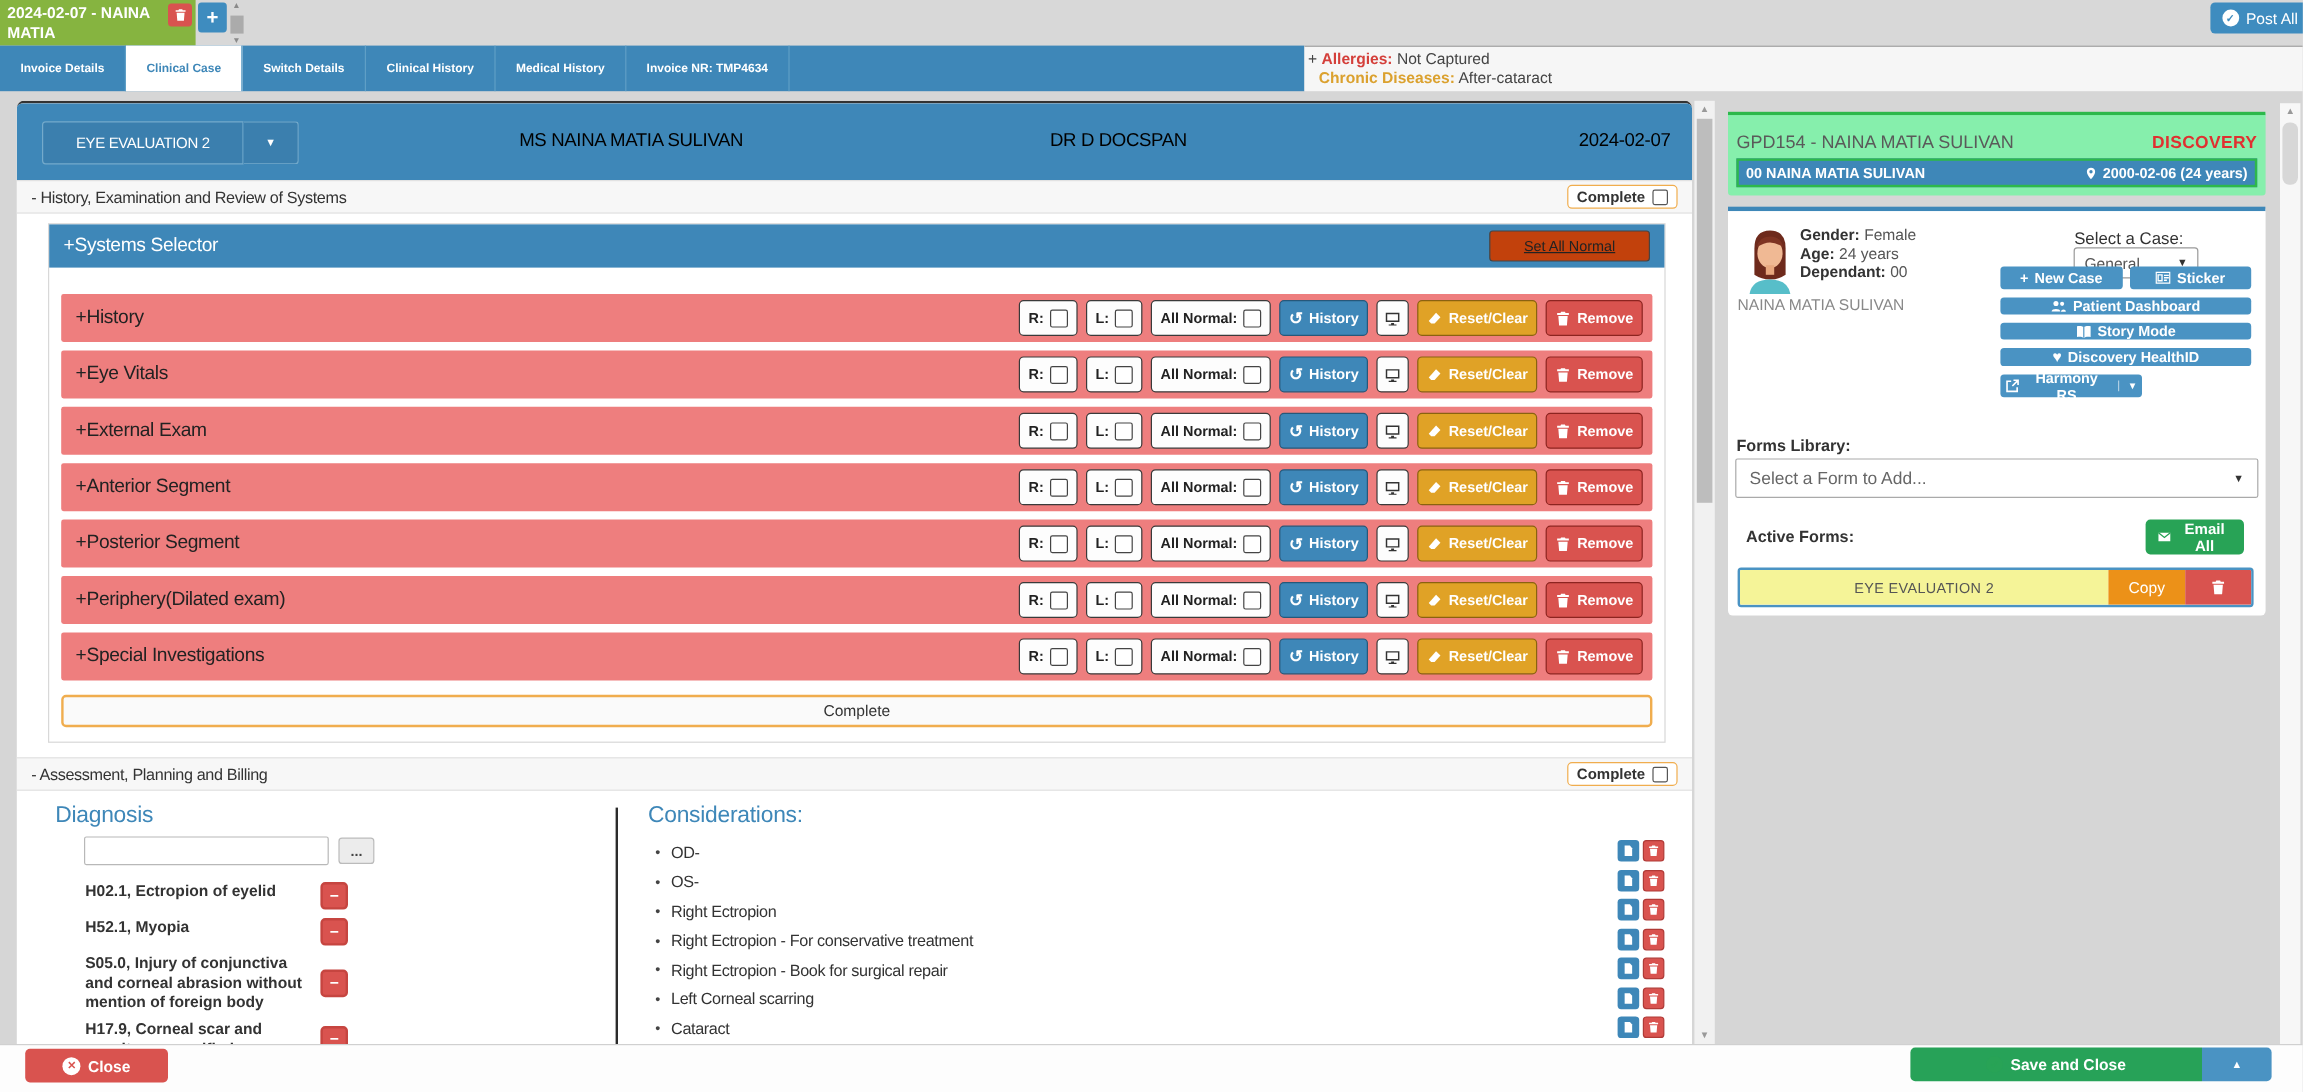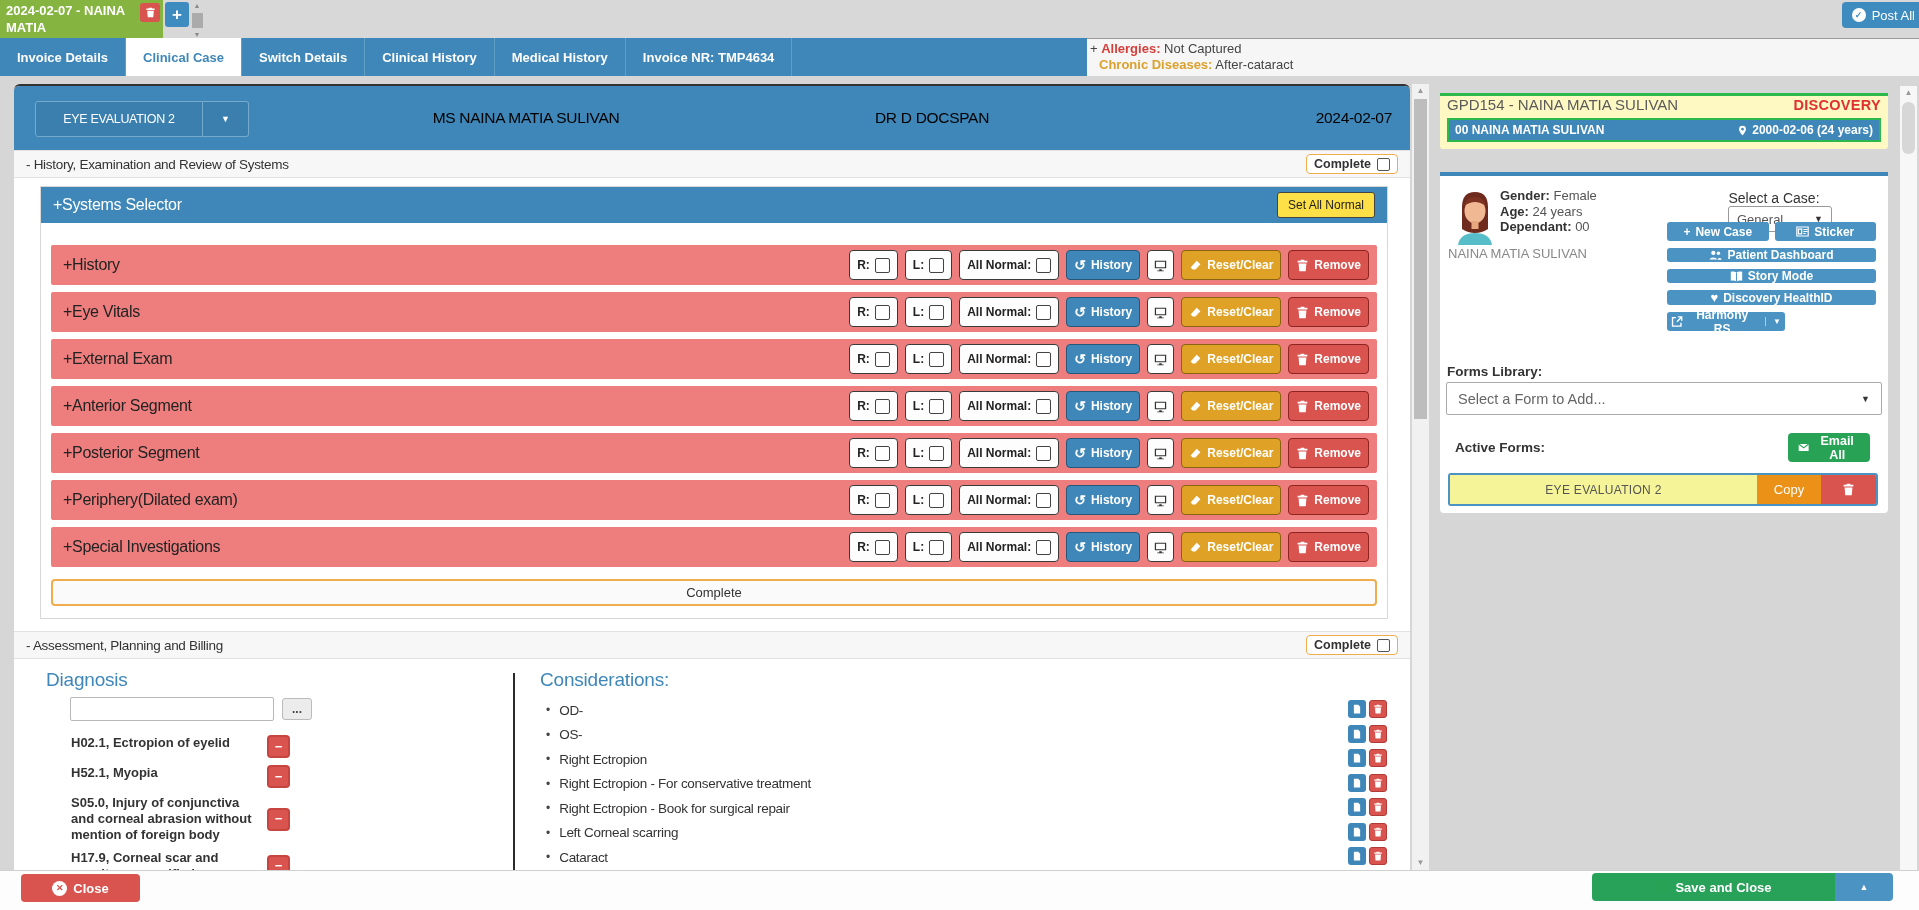--- a/index.html
+++ b/index.html
@@ -23,21 +23,21 @@
                  align-items:center; justify-content:space-between; font-size:7px; color:#8a8a8a; }
   .tab-spinner .thumb { width:11px; height:15px; background:#ababab; }
   .post-all { position:absolute; right:-14px; top:2px; height:26px; background:#3e8cbf; border:none; border-radius:4px;
               color:#fff; font-size:13px; padding:0 18px 0 10px; display:flex; align-items:center; gap:6px; }
   .circ { width:14px; height:14px; border-radius:50%; background:#fff; display:inline-flex; align-items:center;
           justify-content:center; font-size:9px; font-weight:bold; }
   .circ.blue { color:#3e8cbf; } .circ.green { color:#28a356; } .circ.red { color:#d9534f; }
 
   
   .navbar { position:absolute; left:0; top:38px; width:1087px; height:38px; background:#3e87b8; display:flex; }
-  .nav-tab { padding:0 17px; display:flex; align-items:center; color:#fff; font-size:13px; font-weight:bold;
+  .nav-tab { padding:0 17px; display:flex; align-items:center; color:#fff; font-size:10px; font-weight:bold;
              border-right:1px solid #5f9fc6; white-space:nowrap; }
   .nav-tab.active { background:#fff; color:#3e87b8; }
   .nav-rest { position:absolute; left:1087px; top:38px; width:832px; height:38px; background:#f6f6f6; border-top:1px solid #9a9a9a; }
   .alerts { position:absolute; left:1090px; top:41px; font-size:13px; line-height:16px; color:#444; white-space:nowrap; }
   .alerts b.red { color:#d43f3a; } .alerts b.orange { color:#dba12e; }
 
   
   .panel { position:absolute; left:14px; top:84px; width:1396px; height:786px; background:#fff;
            border-radius:6px 6px 0 0; border-top:2px solid #333; overflow:hidden; }
   .panel-header { position:relative; height:64px; background:#3e87b8; border-radius:4px 4px 0 0; }
@@ -55,22 +55,22 @@
                  display:flex; align-items:center; justify-content:space-between; padding:0 12px; }
   .section-title { font-size:13.5px; color:#333; }
   .complete-chk { display:flex; align-items:center; gap:6px; background:#fff; border:1.5px solid #f0ad4e;
                   border-radius:4px; padding:2px 7px; font-size:12.5px; font-weight:bold; color:#333; }
   .chk { width:13px; height:13px; border:1.5px solid #555; border-radius:2px; background:#fff; display:inline-block; }
 
   .systems-box { margin:8px 22px 12px 26px; border:1px solid #d8d8d8; padding:0 10px 12px 10px; }
   .sys-bar { height:36px; background:#3e87b8; display:flex; align-items:center; justify-content:space-between;
              padding:0 4px 0 12px; margin:0 -10px; }
   .sys-bar-label { color:#fff; font-size:16px; }
-  .set-all { background:#fde047; border:1px solid #444; border-radius:3px; font-size:12px; color:#222;
-             padding:5px 10px; margin-right:8px; }
+  .set-all { background:#c2410c; border:1px solid #444; border-radius:3px; font-size:12px; color:#222;
+             padding:5px 28px; margin-right:8px;text-decoration:underline; }
   .sys-row { height:40px; background:#ee7e7e; border-radius:2px; display:flex; align-items:center;
              justify-content:space-between; margin-top:7px; }
   .sys-row.first { margin-top:22px; }
   .sys-label { color:#222; font-size:16px; padding-left:12px; }
   .sys-controls { display:flex; align-items:center; gap:7px; padding-right:8px; }
   .rbtn { height:30px; border:1px solid #3a3a3a; border-radius:4px; background:#fdfdfd; display:flex;
           align-items:center; gap:5px; padding:0 7px; font-size:12px; font-weight:bold; color:#222; }
   .chk2 { width:15px; height:15px; border:1.5px solid #444; border-radius:2px; background:#fff; display:inline-block; }
   .hist-btn { background:#3e87b8; color:#fff; border-color:#26587a; }
   .hist-ic { font-size:14px; line-height:12px; font-weight:bold; }
@@ -119,22 +119,22 @@
 
   
   .main-scroll { position:absolute; left:1412px; top:84px; width:17px; height:786px; background:#f1f1f1; }
   .main-scroll .arr, .side-scroll .arr { width:100%; text-align:center; font-size:8px; color:#999; line-height:14px; }
   .main-scroll .thumb { position:absolute; left:2px; top:15px; width:13px; height:320px; background:#bdbdbd; }
   .main-scroll .arr.down { position:absolute; bottom:0; }
   .side-scroll { position:absolute; left:1900px; top:86px; width:17px; height:784px; background:#f7f7f7; }
   .side-scroll .thumb { position:absolute; left:2px; top:16px; width:13px; height:52px; background:#d7d7d7; border-radius:6px; }
 
   
-  .card1 { position:absolute; left:1440px; top:93px; width:448px; background:#fef9c3; border-top:3px solid #2db84b;
-           border-radius:0 0 3px 3px; padding:0 7px 7px 7px; }
+  .card1 { position:absolute; left:1440px; top:93px; width:448px; background:#86efac; border-top:3px solid #2db84b;
+           border-radius:0 0 3px 3px; padding:14px 7px 7px 7px; }
   .card1-row1 { display:flex; justify-content:space-between; align-items:center; }
   .acct { color:#5a5a5a; font-size:15px; }
   .scheme { color:#e03030; font-size:14.5px; font-weight:bold; letter-spacing:0.3px; }
   .member-bar { margin-top:5px; border:2px solid #2db84b; background:#3e87b8; height:24px; display:flex;
                 align-items:center; justify-content:space-between; padding:0 6px; color:#fff; font-weight:bold;
                 font-size:12px; }
   .member-right { display:flex; align-items:center; gap:4px; }
   .card2 { position:absolute; left:1440px; top:172px; width:448px; height:341px; background:#fff;
            border-top:4px solid #3e87b8; border-radius:0 0 4px 4px; }
   .avatar { position:absolute; left:12px; top:13px; width:46px; height:56px; }

